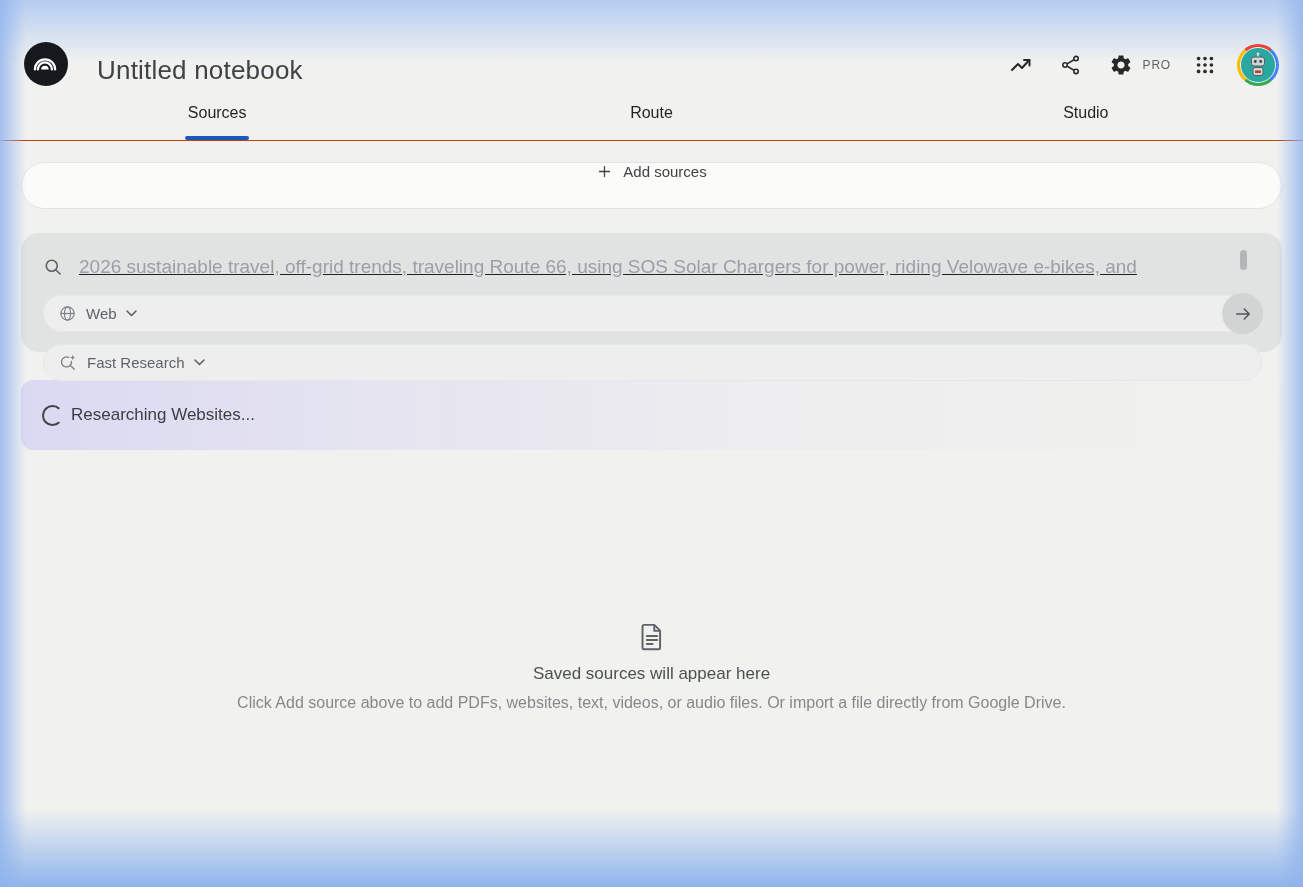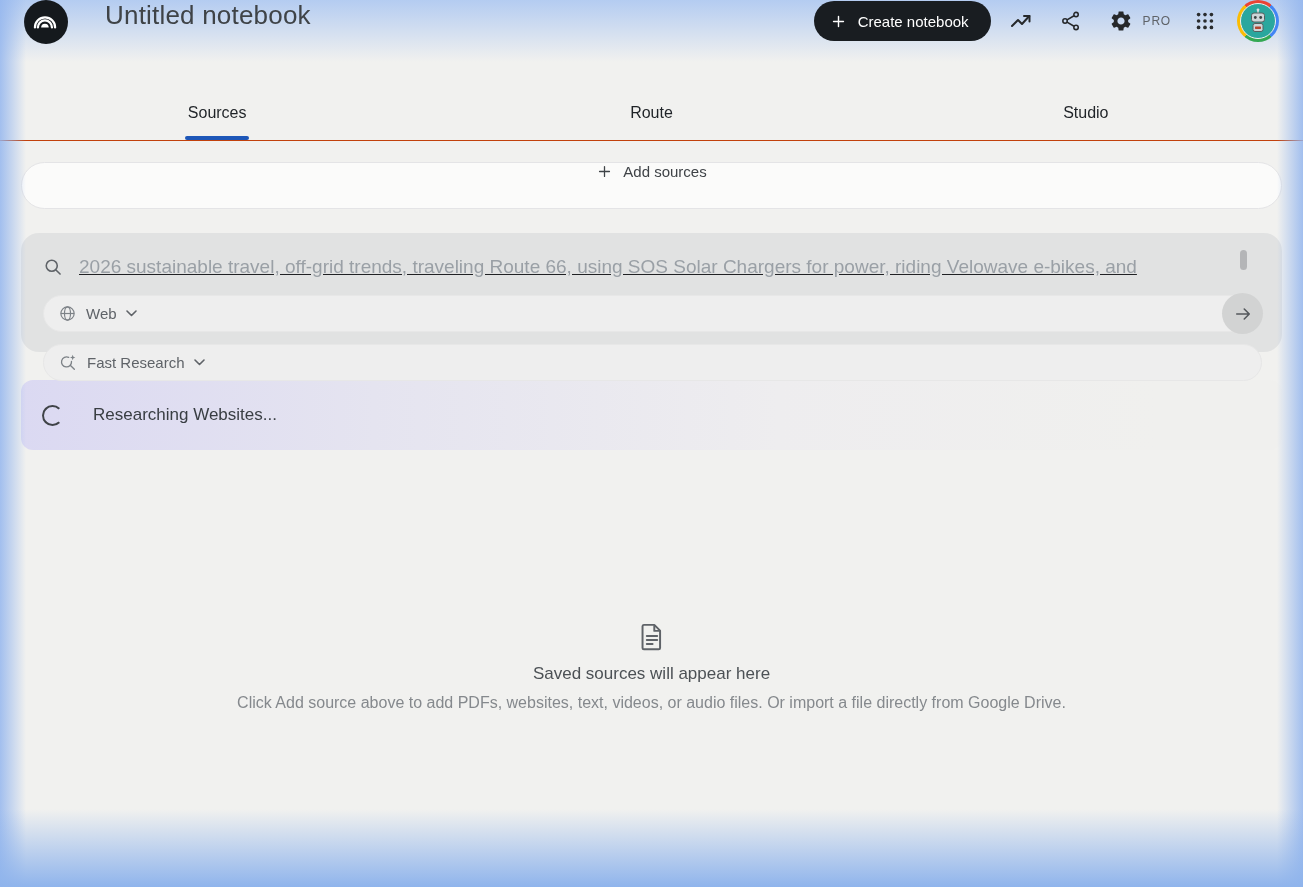--- a/index.html
+++ b/index.html
@@ -14,21 +14,21 @@
   .glow-top { position:absolute; top:0; left:0; right:0; height:62px; z-index:0;
     background:linear-gradient(180deg,#b4ccf1 0%, rgba(241,241,239,0) 100%); pointer-events:none;}
   .glow-bottom { position:absolute; bottom:0; left:0; right:0; height:78px; z-index:40;
     background:linear-gradient(0deg,#8fb4ec 0%, rgba(241,241,239,0) 100%); pointer-events:none;}
   .glow-left { position:absolute; top:0; bottom:0; left:0; width:26px; z-index:40;
     background:linear-gradient(90deg, rgba(148,182,238,0.85) 0%, rgba(241,241,239,0) 100%); pointer-events:none;}
   .glow-right { position:absolute; top:0; bottom:0; right:0; width:26px; z-index:40;
     background:linear-gradient(270deg, rgba(148,182,238,0.85) 0%, rgba(241,241,239,0) 100%); pointer-events:none;}
 
   
-  .header { position:relative; z-index:1; height:86px; display:flex; align-items:flex-start; padding:0 24px;gap:8px; }
+  .header { position:relative; z-index:1; height:86px; display:flex; align-items:flex-end; padding:0 24px; }
   .logo { width:44px; height:44px; border-radius:50%; background:#15191d; display:flex;
     align-items:center; justify-content:center; flex:0 0 auto; cursor:pointer; }
   .nb-title { margin-left:29px; font-size:26px; color:#3f4347; letter-spacing:0.2px; }
   .header-right { margin-left:auto; display:flex; align-items:center; }
   .create-btn { height:40px; border:none; border-radius:20px; background:#191d21; color:#fff;
     display:flex; align-items:center; gap:11px; padding:0 22px 0 16px; font-size:15px;
     font-family:inherit; font-weight:500; cursor:pointer; }
   .icon-btn { width:40px; height:40px; border:none; background:transparent; border-radius:50%;
     display:flex; align-items:center; justify-content:center; cursor:pointer; margin-left:10px; }
   .pro { font-size:12px; font-weight:500; letter-spacing:0.8px; color:#5f6368; margin:0 4px 0 2px; }
@@ -59,21 +59,21 @@
     background:#b4b5b7; cursor:pointer; }
   .tools-row { margin-top:9px; display:flex; gap:12px;flex-direction:column; }
   .tool-pill { height:37px; border-radius:19px; background:#eeeeee; border:1px solid #e7e7e7;
     display:inline-flex; align-items:center; gap:9px; padding:0 14px; color:#5f6368;
     font-family:inherit; font-size:15px; cursor:pointer; }
   .submit-btn { position:absolute; right:19px; bottom:18px; width:41px; height:41px; border:none;
     border-radius:50%; background:#d2d3d3; display:flex; align-items:center; justify-content:center;
     cursor:pointer; }
 
   .status-row { margin-top:28px; height:70px; border-radius:12px; display:flex; align-items:center;
-    gap:30px; padding:0 21px;
+    gap:8px; padding:0 21px;
     background:linear-gradient(90deg,#dbd9f2 0%, #e5e4f0 28%, #eeedef 60%, #f0f0ee 90%); }
   .spinner { width:21px; height:21px; border-radius:50%; border:2.5px solid #3f4347;
     border-right-color:transparent; animation:spin 1s linear infinite; flex:0 0 auto; }
   @keyframes spin { to { transform:rotate(360deg); } }
   .status-text { font-size:17px; color:#393e43; }
 
   .empty-state { margin-top:172px; text-align:center; }
   .empty-title { margin-top:8px; font-size:17px; color:#4c5155; }
   .empty-desc { margin-top:10px; font-size:16px; color:#85898d;text-align:center; }
 </style>
@@ -88,28 +88,20 @@
   <div class="logo">
     <svg width="26" height="26" viewBox="0 0 24 24" fill="none">
       <path d="M7.5,17 A3.5,3.5 0 0 1 14.5,17 Z" fill="#fff"></path>
       <path d="M4.5,17 A6.5,6.5 0 0 1 17.5,17" stroke="#fff" stroke-width="2.1" stroke-linecap="round"></path>
       <path d="M1.8,17 A9.3,9.3 0 0 1 20.4,17" stroke="#fff" stroke-width="2.1" stroke-linecap="round"></path>
     </svg>
   </div>
   <div class="nb-title">Untitled notebook</div>
 
   <div class="header-right">
-    <button class="create-btn">
-      <span style="display:flex;">
-        <svg width="17" height="17" viewBox="0 0 24 24">
-            <path d="M12 5v14M5 12h14" stroke="#fff" stroke-width="2" stroke-linecap="round"></path>
-          </svg>
-      </span>
-      <span>Create notebook</span>
-    </button>
 
     <button class="icon-btn">
       <svg width="24" height="24" viewBox="0 0 24 24" fill="none">
         <path d="M3 17l6-6 4 4 7.3-8" stroke="#26282a" stroke-width="2" stroke-linecap="round" stroke-linejoin="round"></path>
         <path d="M15 7h5.5v5.5" stroke="#26282a" stroke-width="2" stroke-linecap="round" stroke-linejoin="round"></path>
       </svg>
     </button>
 
     <button class="icon-btn">
       <svg width="22" height="22" viewBox="0 0 24 24" fill="none">

